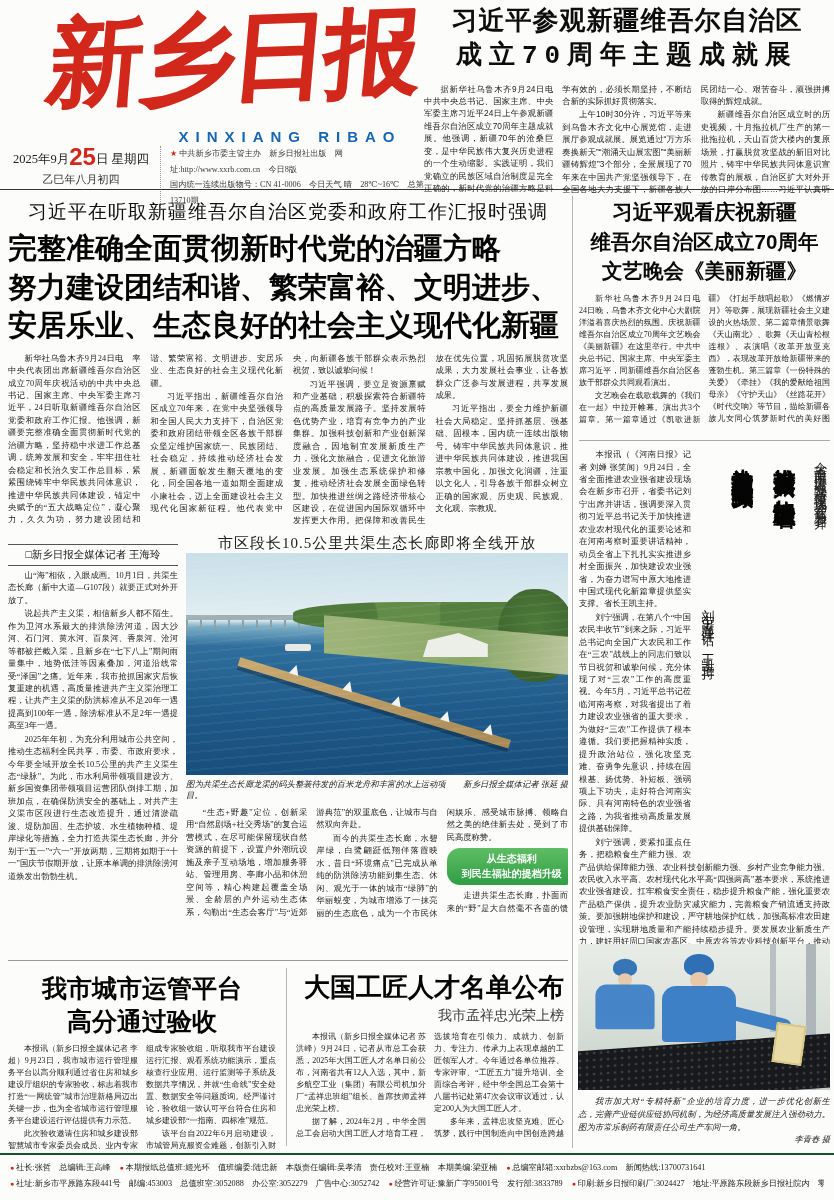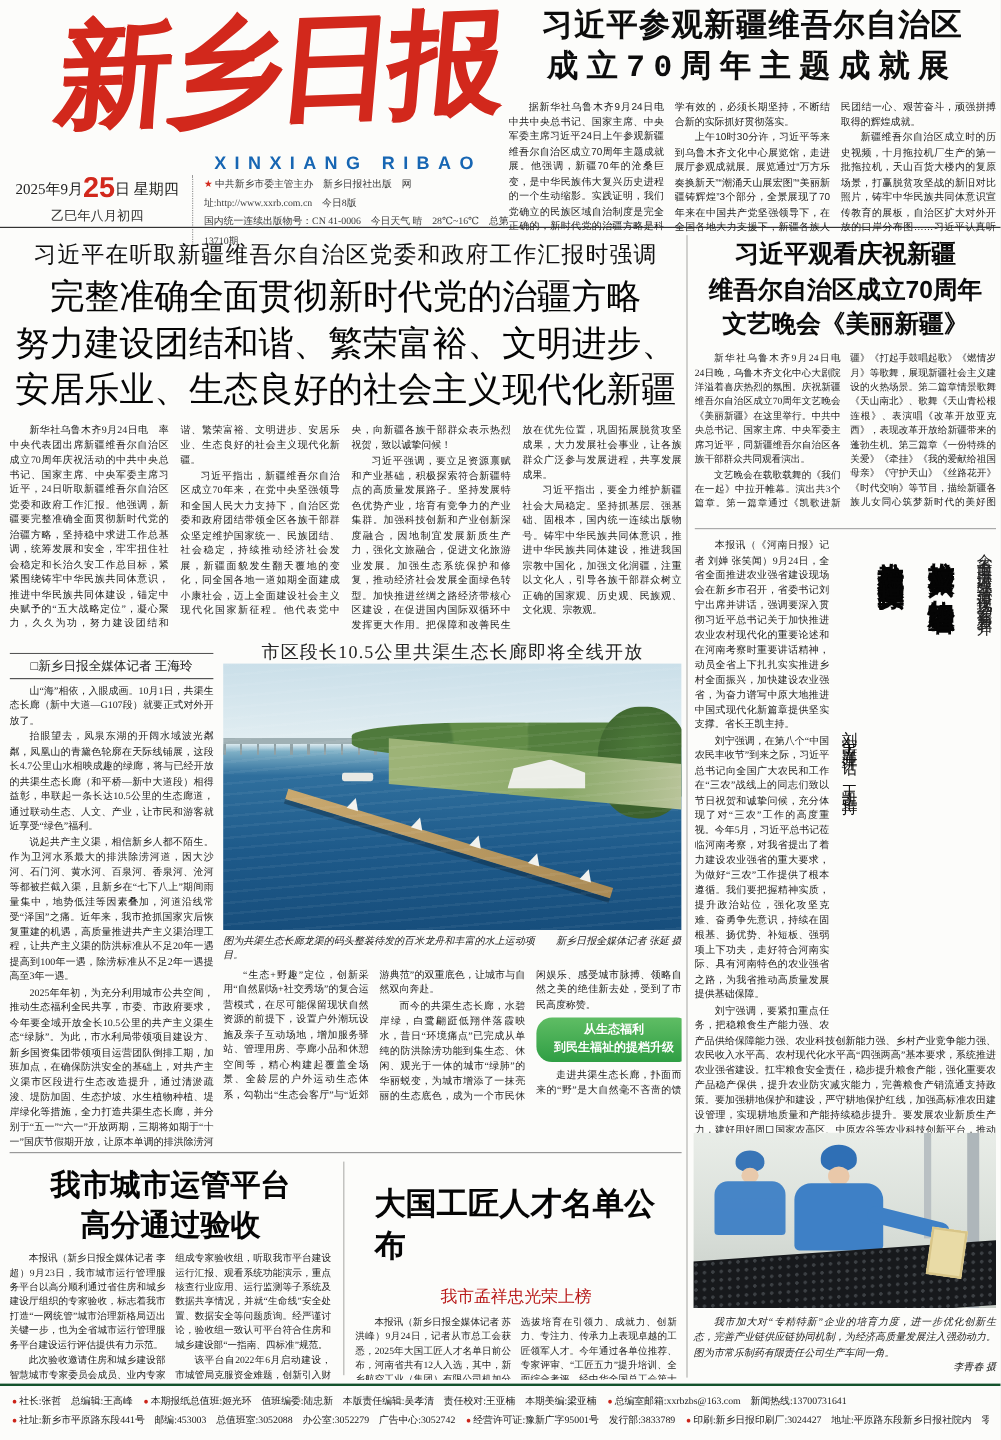--- a/index.html
+++ b/index.html
@@ -23,21 +23,21 @@
   .tr-title{margin:0;text-align:center;font-size:26px;font-weight:900;line-height:1.3;color:#0d0d0d;letter-spacing:1px;font-family:Liberation Mono, monospace;}
   .tr-title .ls2{letter-spacing:7px;}
   .tr-body{margin-top:9px;column-count:3;column-gap:9px;height:116px;overflow:hidden;}
   .rule-masthead{position:absolute;left:0;top:189px;width:834px;border-top:1.5px solid #333;}
   
   .body-text{font-size:8.3px;line-height:1.5;text-align:justify;color:#222;}
   .body-text p{margin:0 0 1px;text-indent:2em;}
   
   .main-article{position:absolute;left:8px;top:197px;width:560px;}
   .kicker{font-size:19px;text-align:center;color:#111;margin:2px 0 4px;letter-spacing:1px;}
-  .main-title{margin:0;text-align:center;font-size:29px;font-weight:400;line-height:1.33;color:#050505;}
+  .main-title{margin:0;font-size:29px;font-weight:700;line-height:1.33;color:#050505;}
   .main-body{margin-top:8px;column-count:4;column-gap:10px;height:186px;overflow:hidden;}
   
   .v-rule{position:absolute;left:572px;top:196px;height:952px;border-left:1px solid #b5b5b2;}
   .right-col{position:absolute;left:579px;top:197px;width:251px;}
   .cel-title{margin:0;text-align:center;font-size:20.5px;font-weight:900;line-height:1.45;color:#0a0a0a;}
   .cel-body{margin-top:7px;column-count:2;column-gap:8px;height:138px;overflow:hidden;font-size:8px;}
   .col-hr{border:none;border-top:1px solid #aaa;margin:9px 0 8px;}
   .agri-body{height:496px;overflow:hidden;}
   .vert-head{float:right;height:398px;margin:2px 0 6px 7px;display:flex;flex-direction:row-reverse;gap:9px;}
   .vert-head>div{writing-mode:vertical-rl;}
@@ -80,22 +80,22 @@
   .pm-water{position:absolute;inset:0;background:repeating-linear-gradient(175deg,rgba(255,255,255,.05) 0 2px,transparent 2px 9px);}
   .cap-row{display:flex;justify-content:space-between;gap:10px;margin-top:4px;font-size:8.4px;font-style:italic;color:#222;}
   .under-cols{margin-top:6px;column-count:3;column-gap:9px;height:118px;overflow:hidden;}
   
   .rule-bottom{position:absolute;left:8px;top:960px;width:560px;border-top:1px solid #999;}
   .v-rule2{position:absolute;left:286px;top:968px;height:178px;border-left:1px solid #b5b5b2;}
   .bottom-left{position:absolute;left:8px;top:970px;width:268px;height:180px;overflow:hidden;}
   .bl-title{margin:2px 0 6px;text-align:center;font-size:25px;font-weight:900;line-height:1.3;color:#050505;}
   .bl-body{column-count:2;column-gap:8px;font-size:8px;height:112px;overflow:hidden;}
   .bottom-mid{position:absolute;left:296px;top:970px;width:268px;height:180px;overflow:hidden;}
-  .bm-title{margin:16px;text-align:left;font-size:26px;font-weight:900;color:#050505;}
-  .bm-sub{text-align:center;font-size:14px;margin:2px 0 6px;color:#b91c1c;}
+  .bm-title{margin:0;text-align:right;font-size:26px;font-weight:900;color:#050505;}
+  .bm-sub{text-align:right;font-size:14px;margin:2px 0 6px;color:#404040;}
   .bm-body{column-count:2;column-gap:8px;font-size:8px;height:118px;overflow:hidden;}
   .bottom-photo{position:absolute;left:578px;top:944px;width:252px;height:204px;}
   .photo-pharma{position:relative;width:252px;height:146px;overflow:hidden;
         background:linear-gradient(180deg,#e9ede8 0%,#d8ded8 55%,#c6ccc6 100%);}
   .pp-frame{position:absolute;right:14px;top:0;width:10px;height:100%;background:#aeb6ba;}
   .pp-frame2{position:absolute;right:54px;top:0;width:6px;height:60%;background:#b9c0c3;}
   .worker{position:absolute;}
   .w-cap{width:30px;height:22px;background:#2f6fb5;border-radius:50% 50% 40% 40%;margin:0 auto;}
   .w-face{width:18px;height:16px;background:#e9c8a9;border-radius:50%;margin:-4px auto 0;}
   .w-body{width:74px;height:56px;background:#3e80c6;border-radius:14px 14px 4px 4px;margin:-2px auto 0;}
@@ -190,21 +190,20 @@
           </div>
       </div>
     </article>
   </aside>
 
   <section class="feature">
     <div class="f-left">
       <div class="byline-box">□新乡日报全媒体记者 王海玲</div>
       <div class="body-text">
           <p>山“海”相依，入眼成画。10月1日，共渠生态长廊（新中大道—G107段）就要正式对外开放了。</p>
-          <p>抬眼望去，凤泉东湖的开阔水域波光粼粼，凤凰山的青黛色轮廓在天际线铺展，这段长4.7公里山水相映成趣的绿廊，将与已经开放的共渠生态长廊（和平桥—新中大道段）相得益彰，串联起一条长达10.5公里的生态廊道，通过联动生态、人文、产业，让市民和游客就近享受“绿色”福利。</p>
         </div>
       <div class="body-text">
           <p>说起共产主义渠，相信新乡人都不陌生。作为卫河水系最大的排洪除涝河道，因大沙河、石门河、黄水河、百泉河、香泉河、沧河等都被拦截入渠，且新乡在“七下八上”期间雨量集中，地势低洼等因素叠加，河道沿线常受“泽国”之痛。近年来，我市抢抓国家灾后恢复重建的机遇，高质量推进共产主义渠治理工程，让共产主义渠的防洪标准从不足20年一遇提高到100年一遇，除涝标准从不足2年一遇提高至3年一遇。</p>
           <p>2025年年初，为充分利用城市公共空间，推动生态福利全民共享，市委、市政府要求，今年要全域开放全长10.5公里的共产主义渠生态“绿脉”。为此，市水利局带领项目建设方、新乡国资集团带领项目运营团队倒排工期，加班加点，在确保防洪安全的基础上，对共产主义渠市区段进行生态改造提升，通过清淤疏浚、堤防加固、生态护坡、水生植物种植、堤岸绿化等措施，全力打造共渠生态长廊，并分别于“五一”“六一”开放两期，三期将如期于“十一”国庆节假期开放，让原本单调的排洪除涝河道焕发出勃勃生机。</p>
         </div>
     </div>
     <div class="f-right">
       <div class="f-kicker">市区段长10.5公里共渠生态长廊即将全线开放</div>
       <div class="photo-main">
         <div class="pm-bridge"></div>

